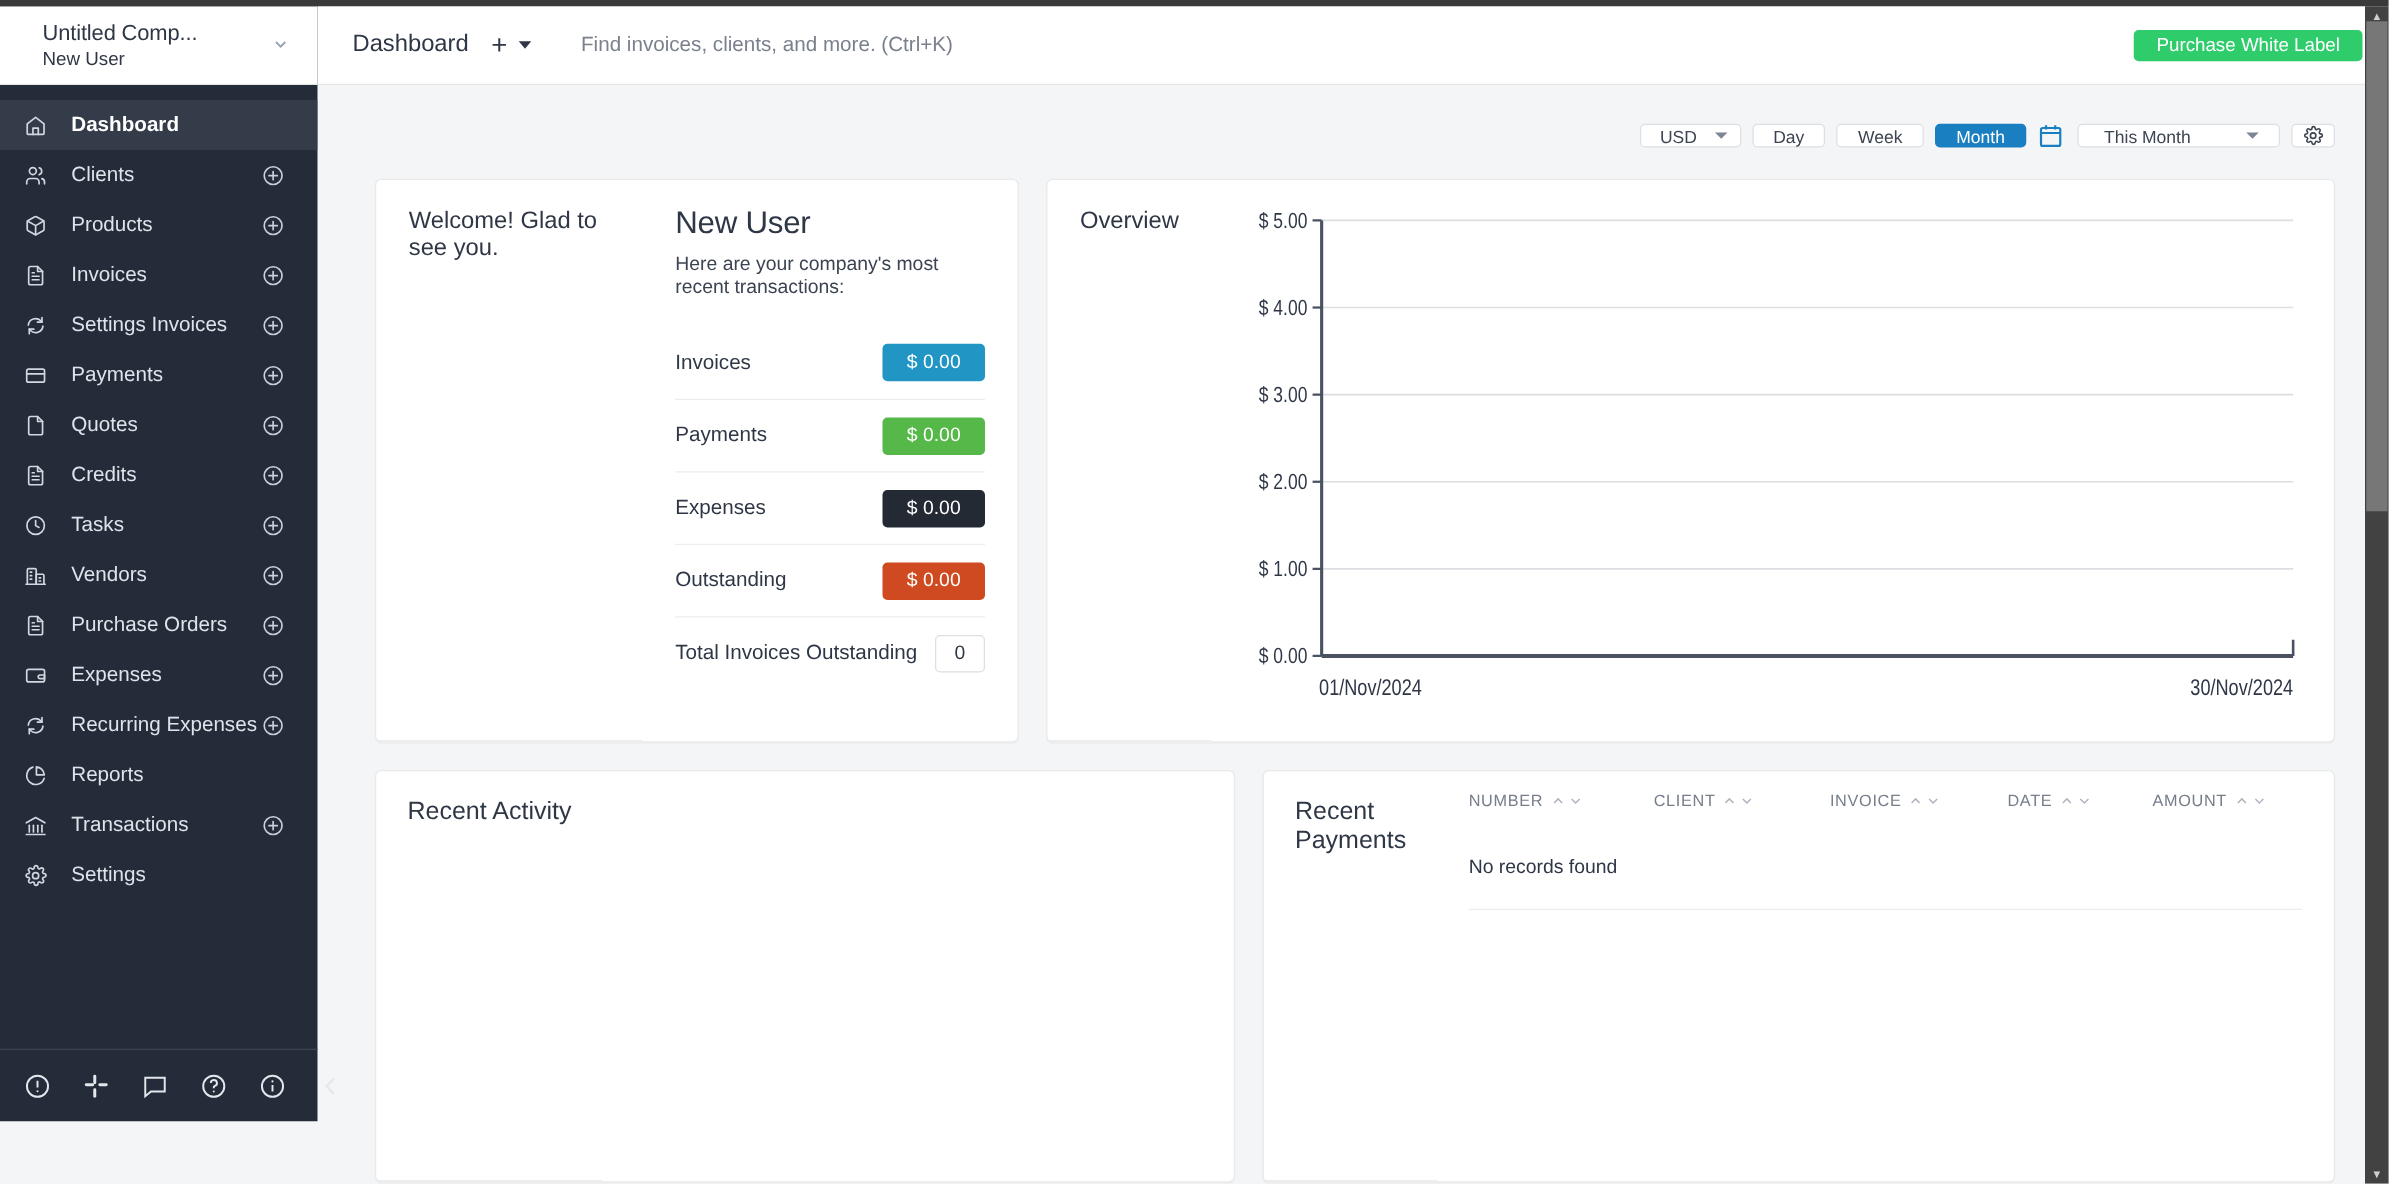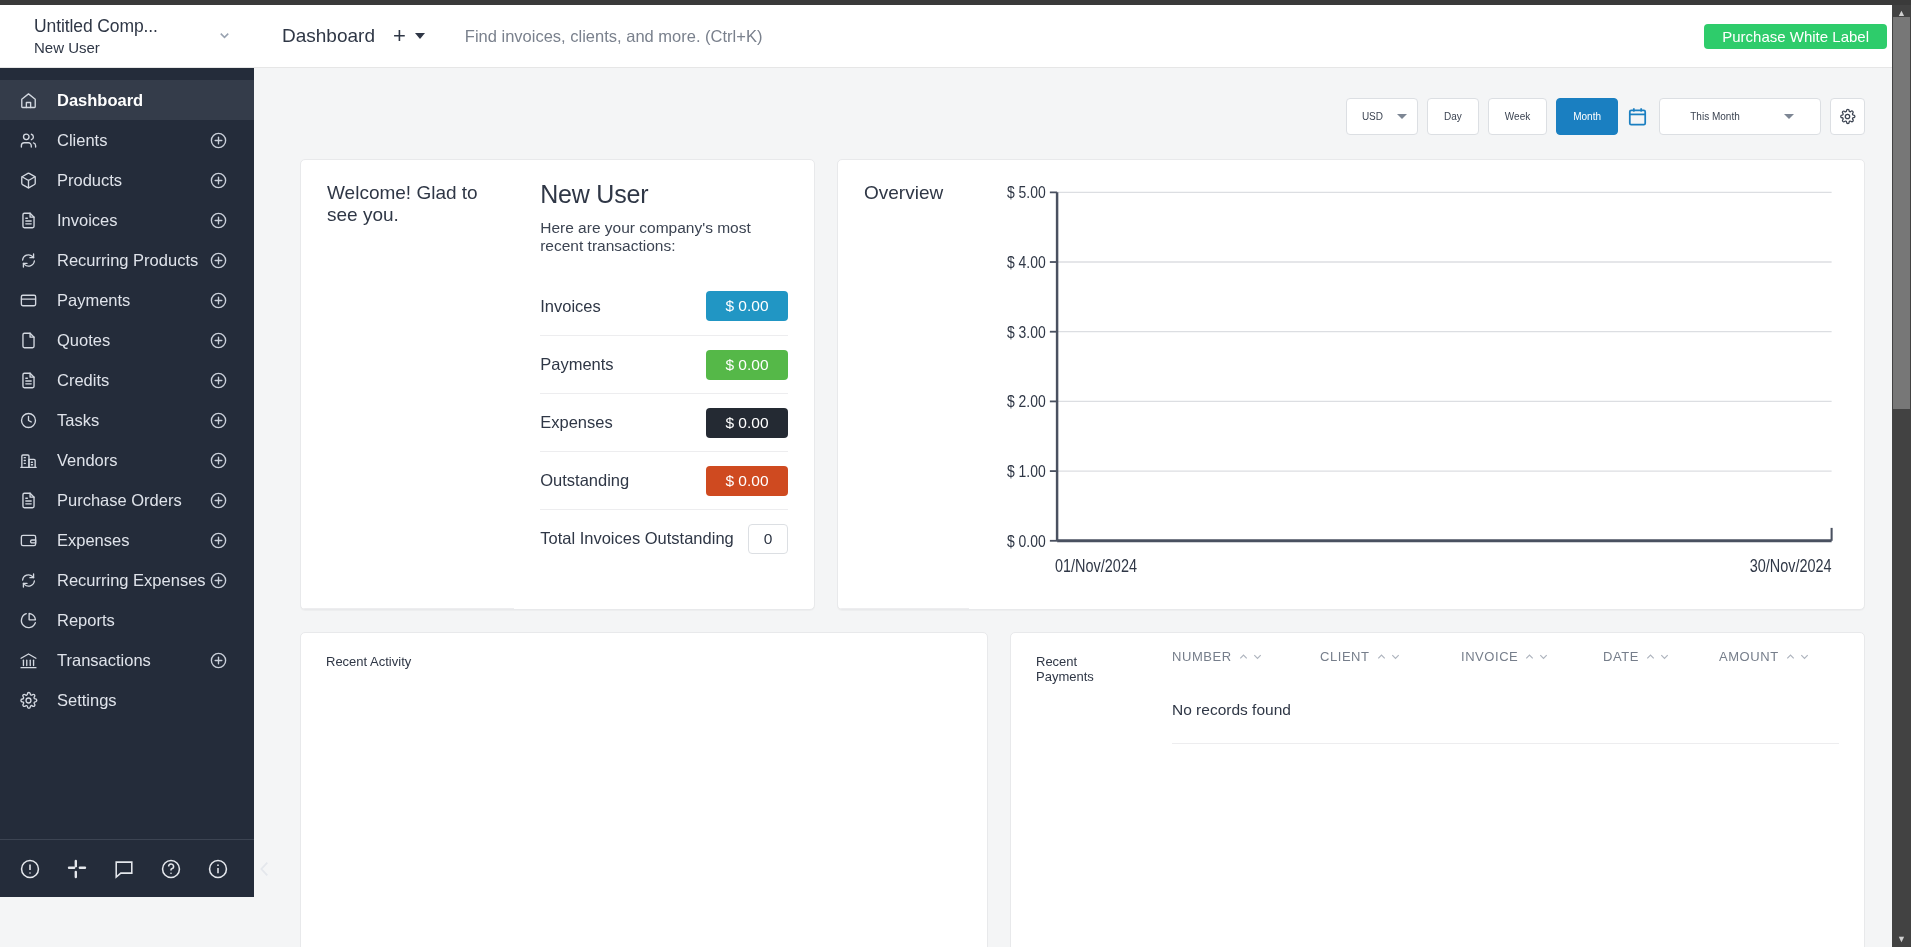--- a/index.html
+++ b/index.html
@@ -92,23 +92,23 @@
   }
 
   .content { flex: 1 1 auto; overflow: hidden; padding: 0 46px; position: relative; }
 
   
   .toolbar {
     display: flex; justify-content: flex-end; align-items: center;
     gap: 9px; padding: 30px 0 24px 0;
   }
   .ctl {
-    height: 37px; background: #fff; border: 1px solid #dcdfe3; border-radius: 4px;
+    height: 19px; background: #fff; border: 1px solid #dcdfe3; border-radius: 4px;
     display: flex; align-items: center; justify-content: center;
-    font-size: 10px; color: #3c4452; cursor: pointer; padding: 0 16px;
+    font-size: 14px; color: #3c4452; cursor: pointer; padding: 0 16px;
     white-space: nowrap;
   }
   .ctl.sel { background: #1a7fc1; border-color: #1a7fc1; color: #fff; }
   .ctl.usd { padding: 0 10px 0 15px; gap: 14px; }
   .ctl.range { padding: 0 12px 0 16px; gap: 44px; min-width: 162px; }
   .caret-dn {
     width: 0; height: 0; border-left: 5px solid transparent;
     border-right: 5px solid transparent; border-top: 5px solid #7d8694;
   }
   .cal-ico { width: 21px; height: 21px; color: #1a7fc1; margin-right: 2px; }
@@ -120,21 +120,21 @@
   .row { display: flex; gap: 22px; align-items: stretch; }
   .card {
     background: #fff; border: 1px solid #e8e9eb; border-radius: 5px;
     box-shadow: 0 1px 1px rgba(0,0,0,0.03);
     display: flex; flex-direction: row; overflow: hidden;
   }
   .card-head {
     padding: 22px 26px; font-size: 19px; color: #2f3746;
     border-bottom: 1px solid #ededef;
   }
-  .card-head.sm { font-size: 13px; padding: 21px 25px; }
+  .card-head.sm { font-size: 20px; padding: 21px 25px; }
 
   
   .welcome { width: 515px; min-width: 515px; }
   .welcome-body { padding: 20px 26px 0 26px; }
   .welcome-user { font-size: 25px; color: #2f3746; margin-bottom: 10px; letter-spacing:-0.2px; }
   .welcome-sub { font-size: 15.5px; color: #3c4452; margin-bottom: 2px; }
   .stat-list { margin-top: 22px; }
   .stat-row {
     display: flex; align-items: center; justify-content: space-between;
     height: 58px; border-top: 1px solid #ededef; padding-right: 0px;
@@ -285,21 +285,21 @@
         </div>
         <div class="nav-item">
           <span class="nav-ico">
             <svg viewBox="0 0 24 24" fill="none" stroke="currentColor" stroke-width="1.7" stroke-linecap="round" stroke-linejoin="round">
               <polyline points="18.4 3.8 18.4 8.4 13.8 8.4"></polyline>
               <path d="M4.6 11.4a7.4 7.4 0 0 1 12.6-4.3l1.2 1.3"></path>
               <polyline points="5.6 20.2 5.6 15.6 10.2 15.6"></polyline>
               <path d="M19.4 12.6a7.4 7.4 0 0 1-12.6 4.3l-1.2-1.3"></path>
             </svg>
           </span>
-          <span class="nav-label">Recurring Products</span>
+          <span class="nav-label">Settings Invoices</span>
           <span class="nav-plus">
             <svg viewBox="0 0 24 24" fill="none" stroke="currentColor" stroke-width="1.7" stroke-linecap="round" stroke-linejoin="round">
               <circle cx="12" cy="12" r="9"></circle>
               <line x1="12" y1="7.8" x2="12" y2="16.2"></line>
               <line x1="7.8" y1="12" x2="16.2" y2="12"></line>
             </svg>
           </span>
         </div>
         <div class="nav-item">
           <span class="nav-ico">

